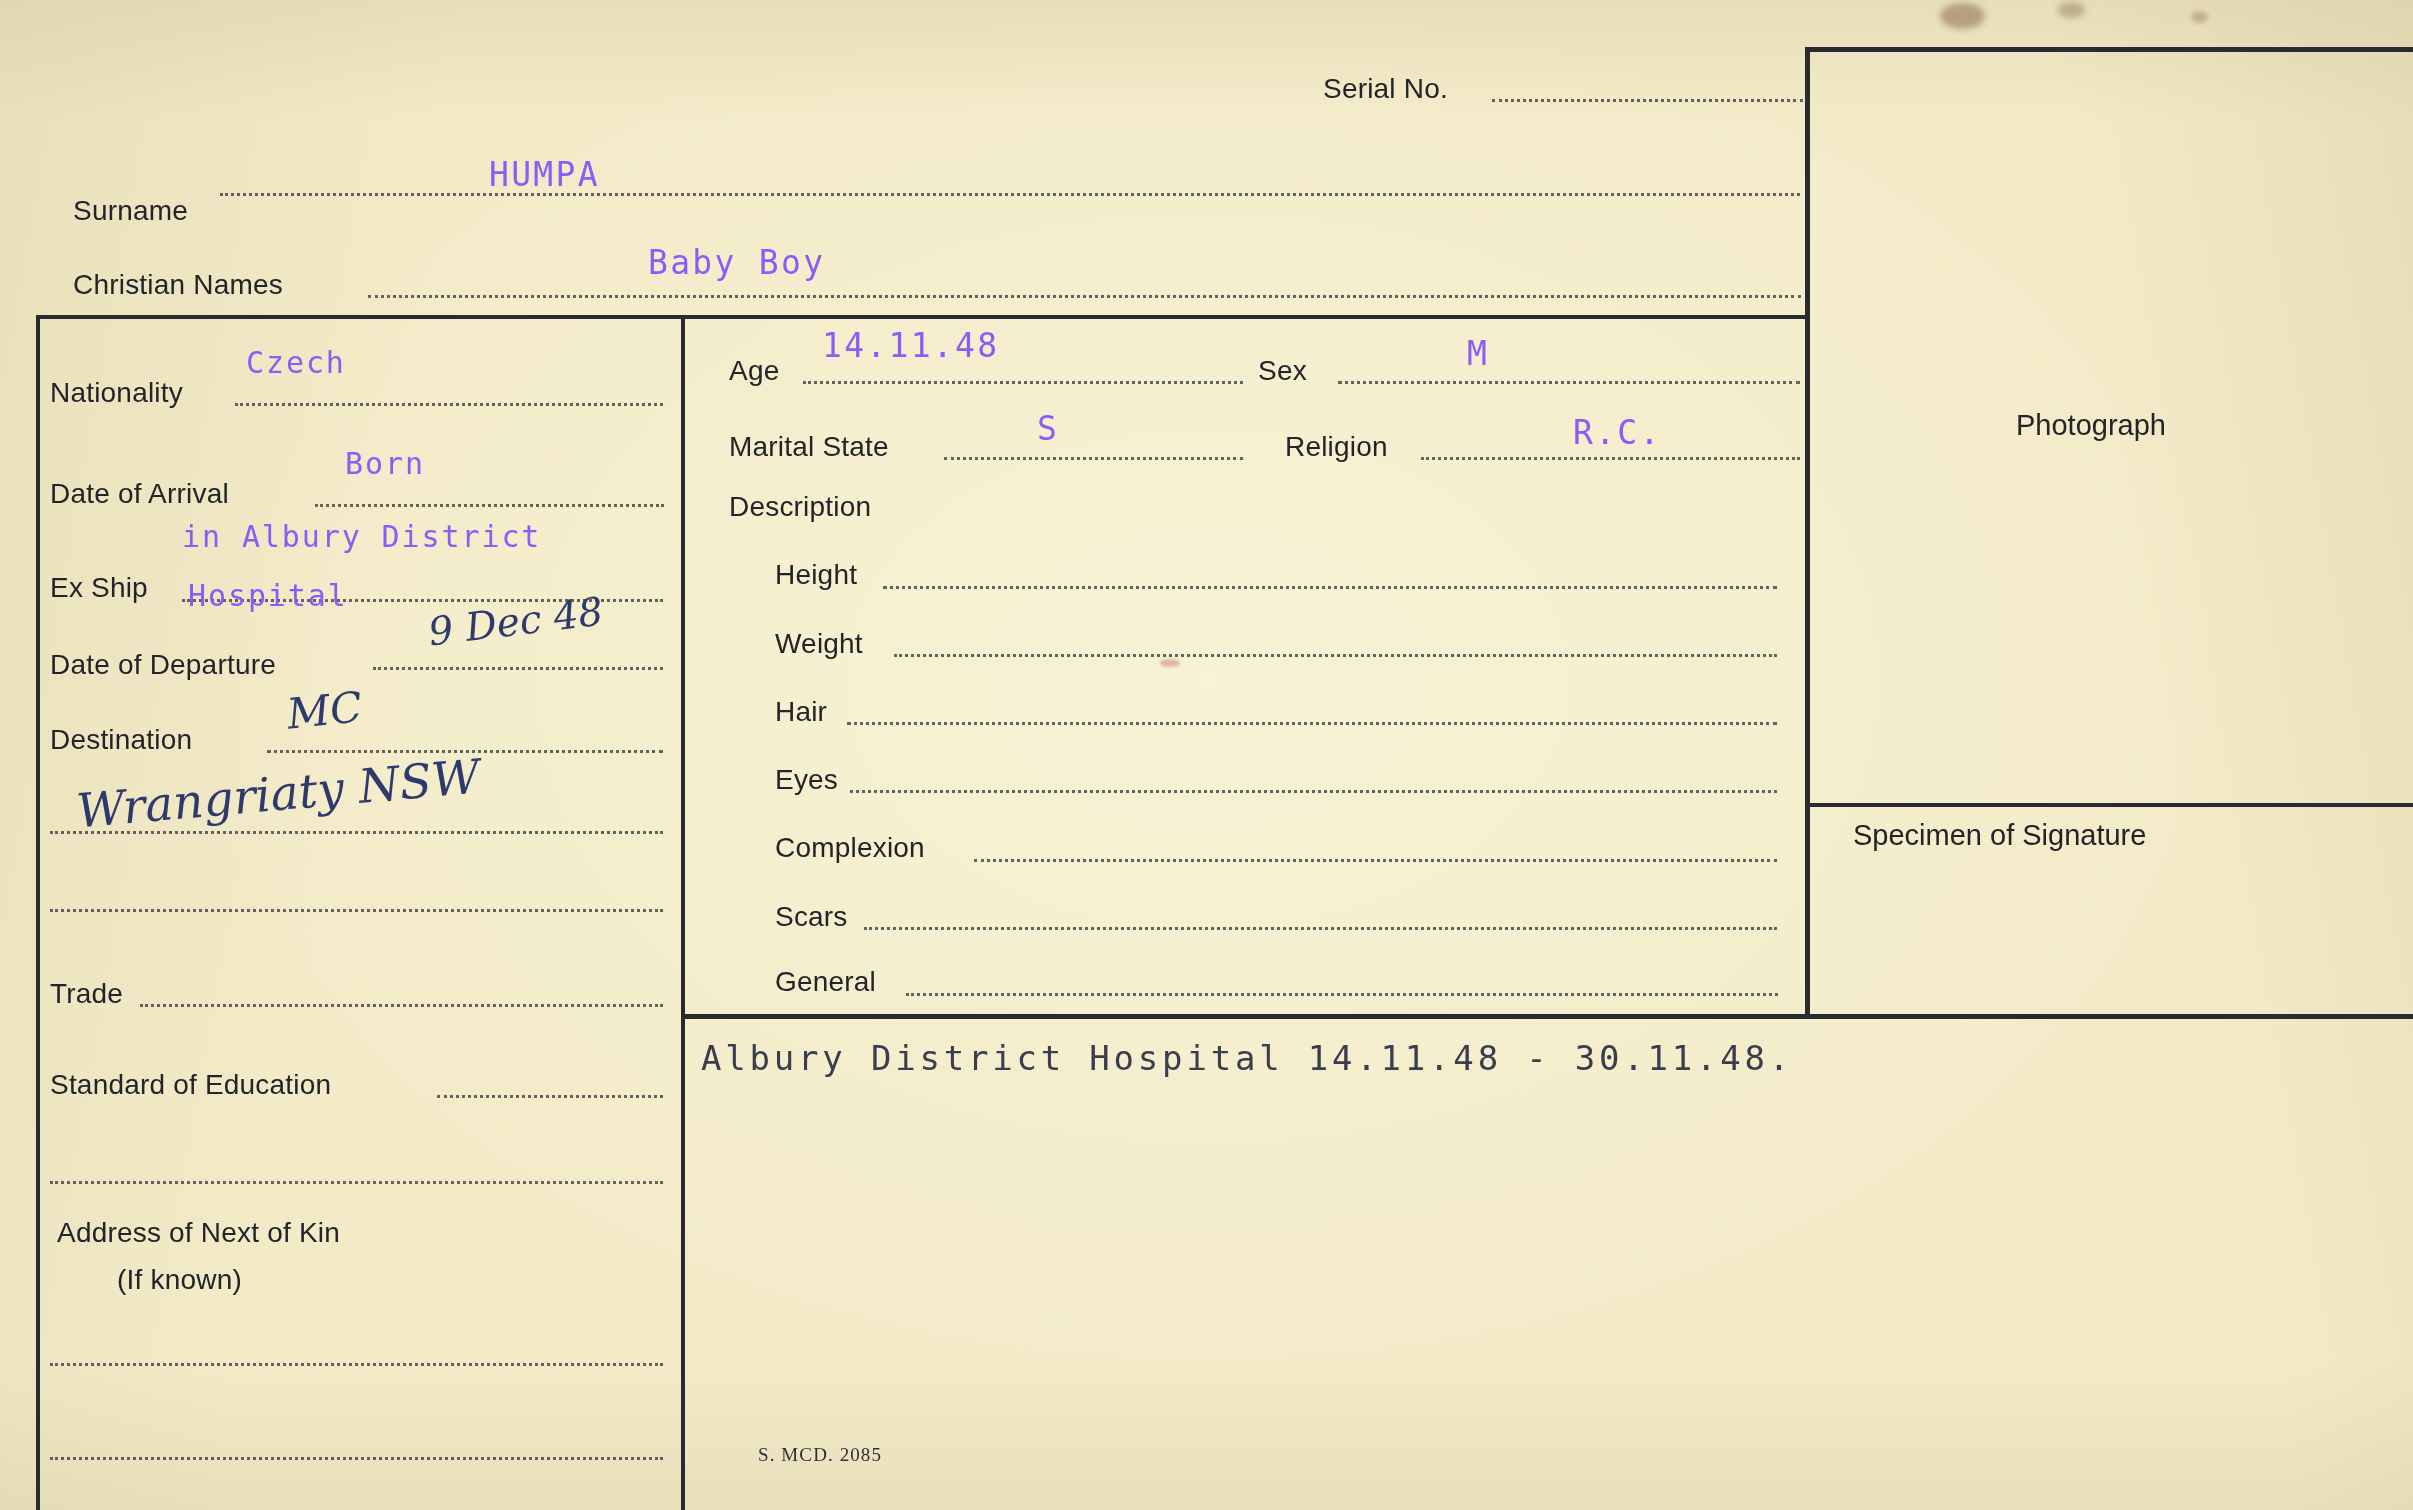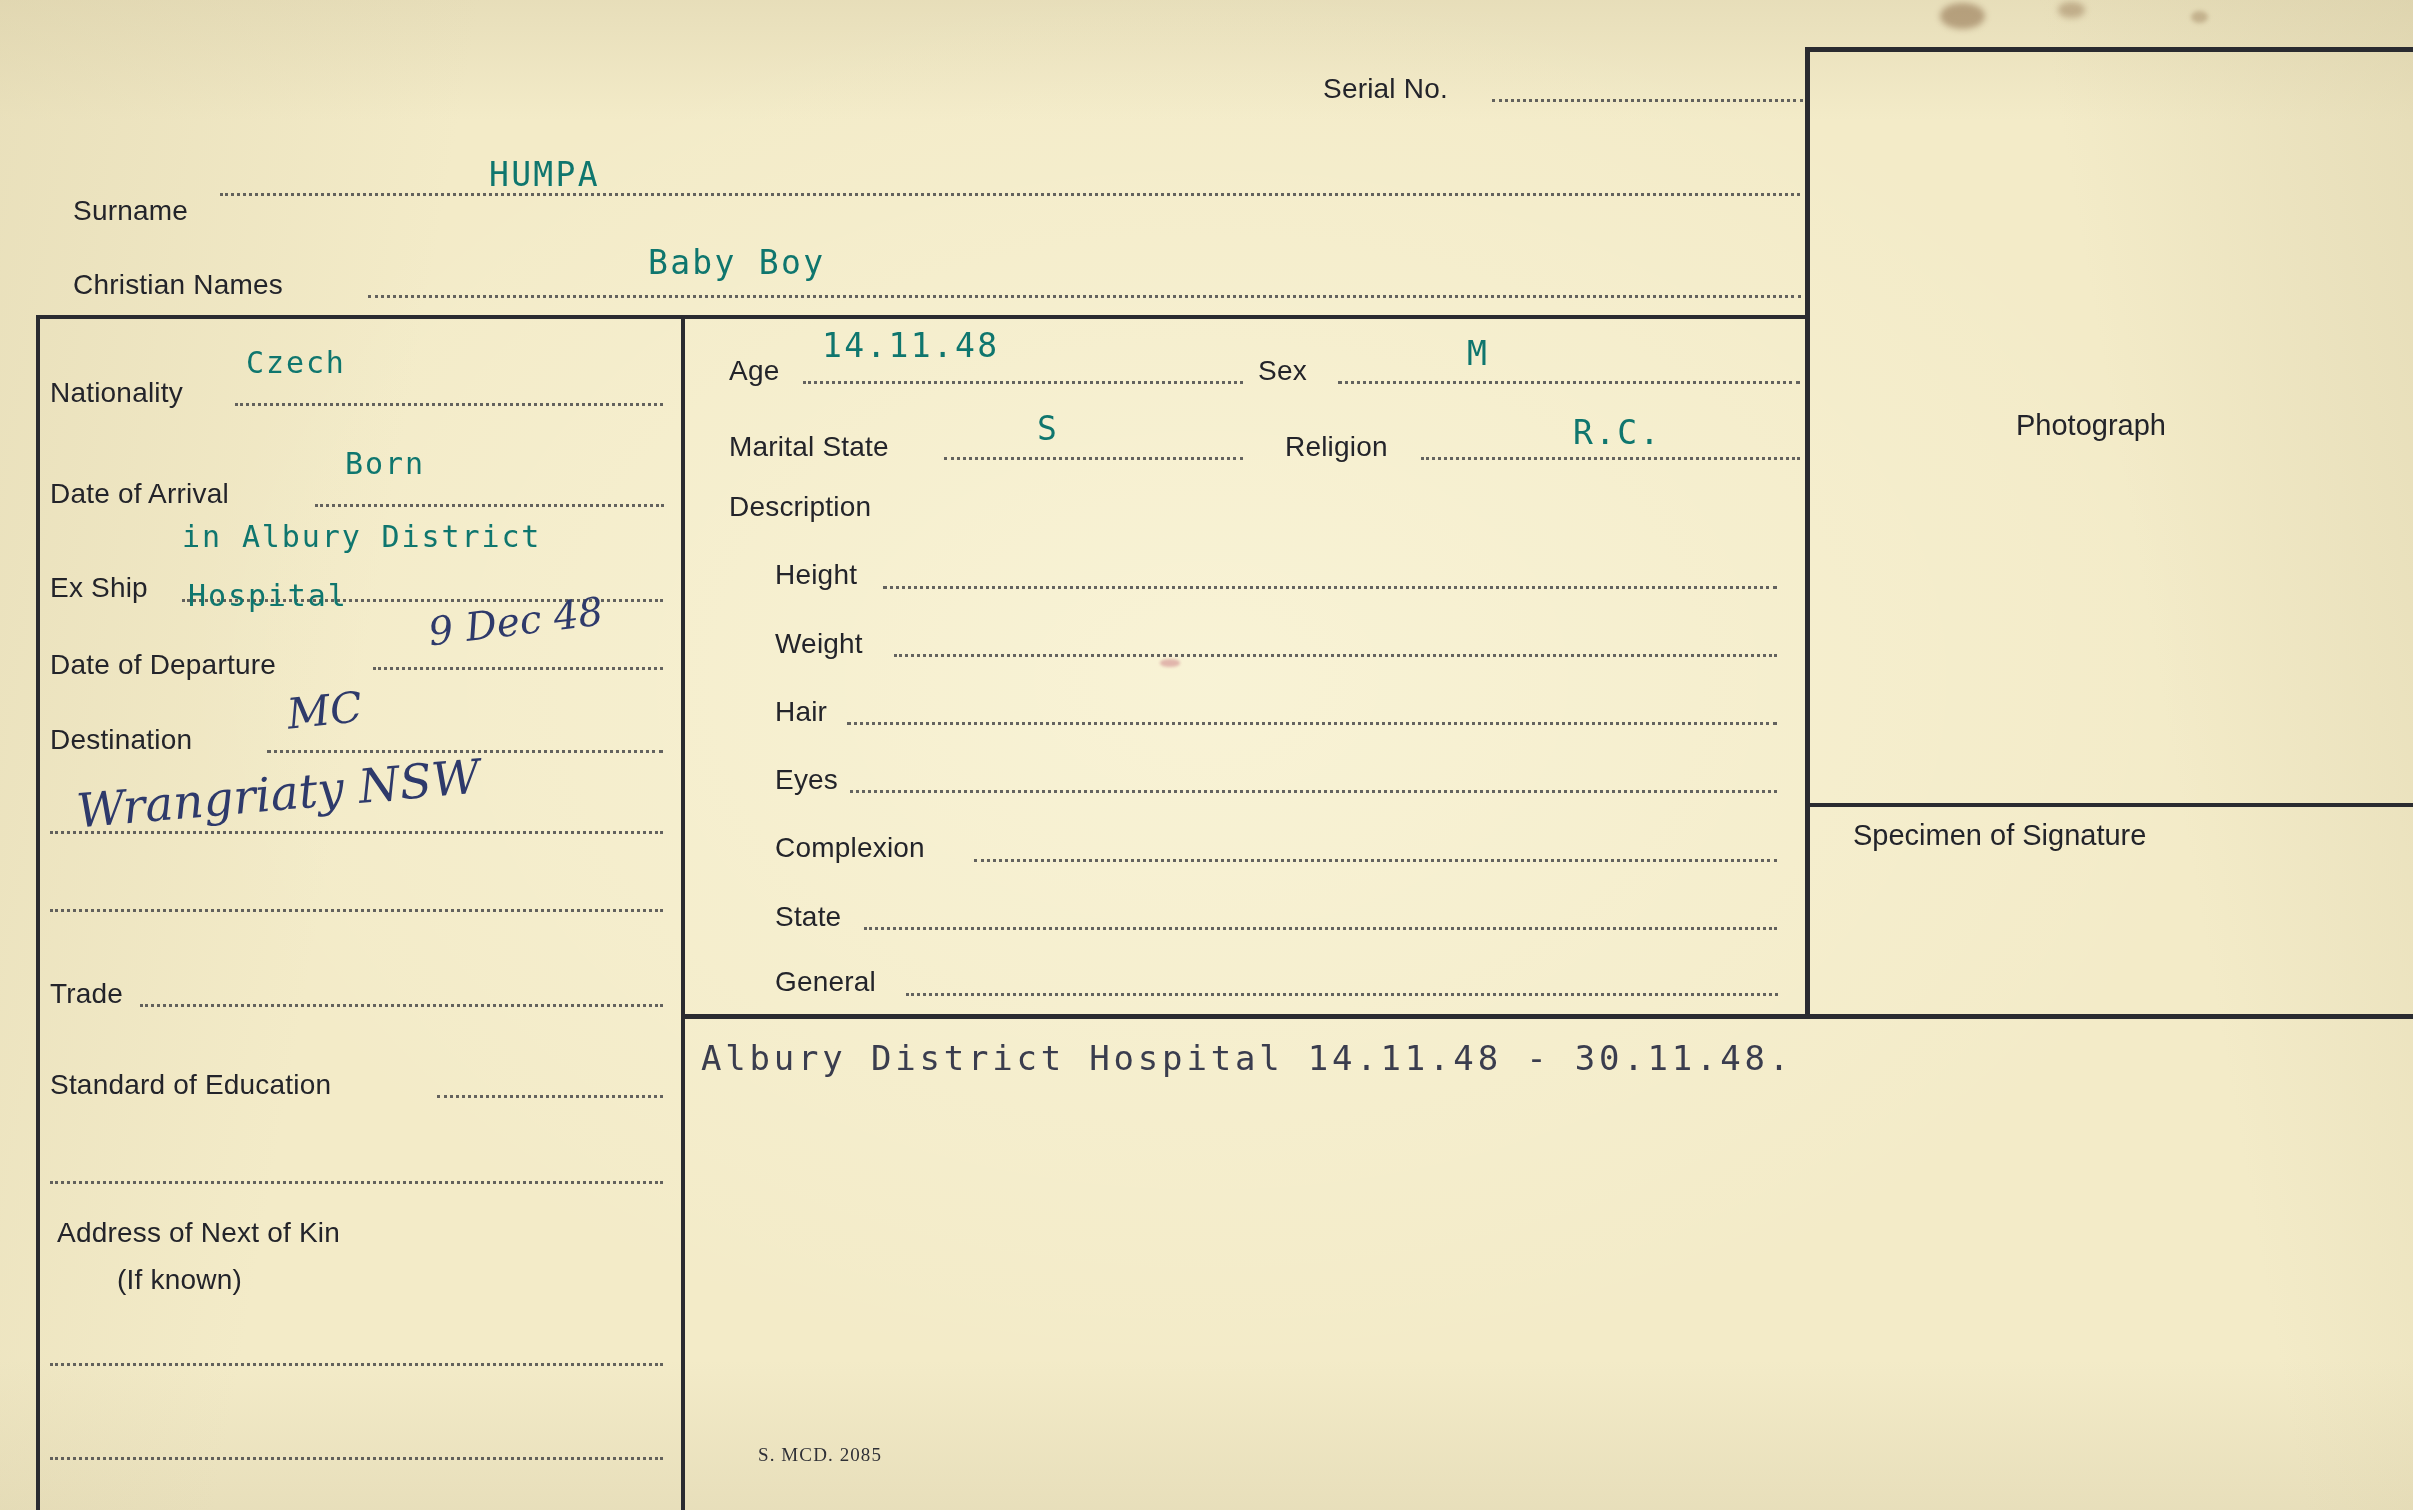--- a/index.html
+++ b/index.html
@@ -54,21 +54,21 @@
   
   .rule {
     position: absolute;
     background: #2a2b30;
   }
 
   
   .typed {
     position: absolute;
     font-family: "DejaVu Sans Mono", monospace;
-    color: #0f766e;
+    color: #8b5cf6;
     font-size: 30px;
     letter-spacing: 1.9px;
     white-space: nowrap;
   }
   .typed.big {
     font-size: 33px;
     letter-spacing: 2.3px;
   }
   .typed.note {
     font-size: 34px;
@@ -210,21 +210,21 @@
   <div class="typed" style="left:872px; top:687px;"></div>
 
   <div class="lbl" style="left:775px; top:764px;">Eyes</div>
   <div class="dots" style="left:850px; top:788px; width:927px;"></div>
   <div class="typed" style="left:875px; top:755px;"></div>
 
   <div class="lbl" style="left:775px; top:832px;">Complexion</div>
   <div class="dots" style="left:974px; top:857px; width:803px;"></div>
   <div class="typed" style="left:1001px; top:823px;"></div>
 
-  <div class="lbl" style="left:775px; top:901px;">State</div>
+  <div class="lbl" style="left:775px; top:901px;">Scars</div>
   <div class="dots" style="left:864px; top:925px; width:913px;"></div>
   <div class="typed" style="left:891px; top:891px;"></div>
 
   <div class="lbl" style="left:775px; top:966px;">General</div>
   <div class="dots" style="left:906px; top:991px; width:872px;"></div>
   <div class="typed" style="left:932px; top:957px;"></div>
 
   <div class="boxlabel" style="left:2016px; top:409px;">Photograph</div>
   <div class="boxlabel" style="left:1853px; top:819px;">Specimen of Signature</div>
 

